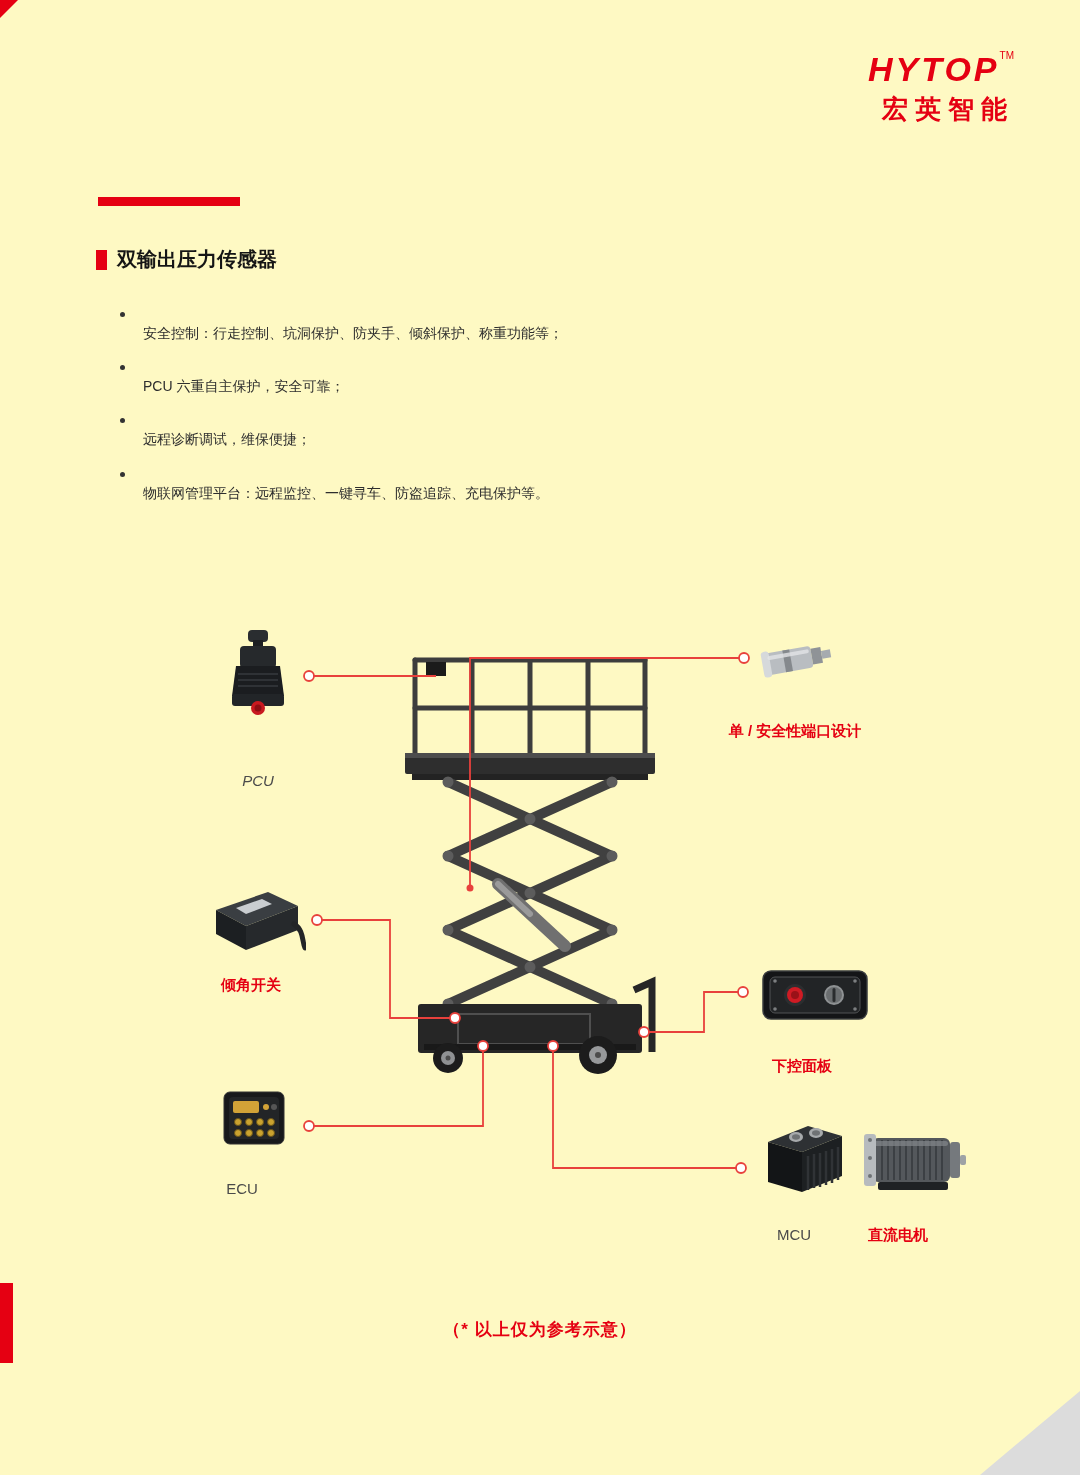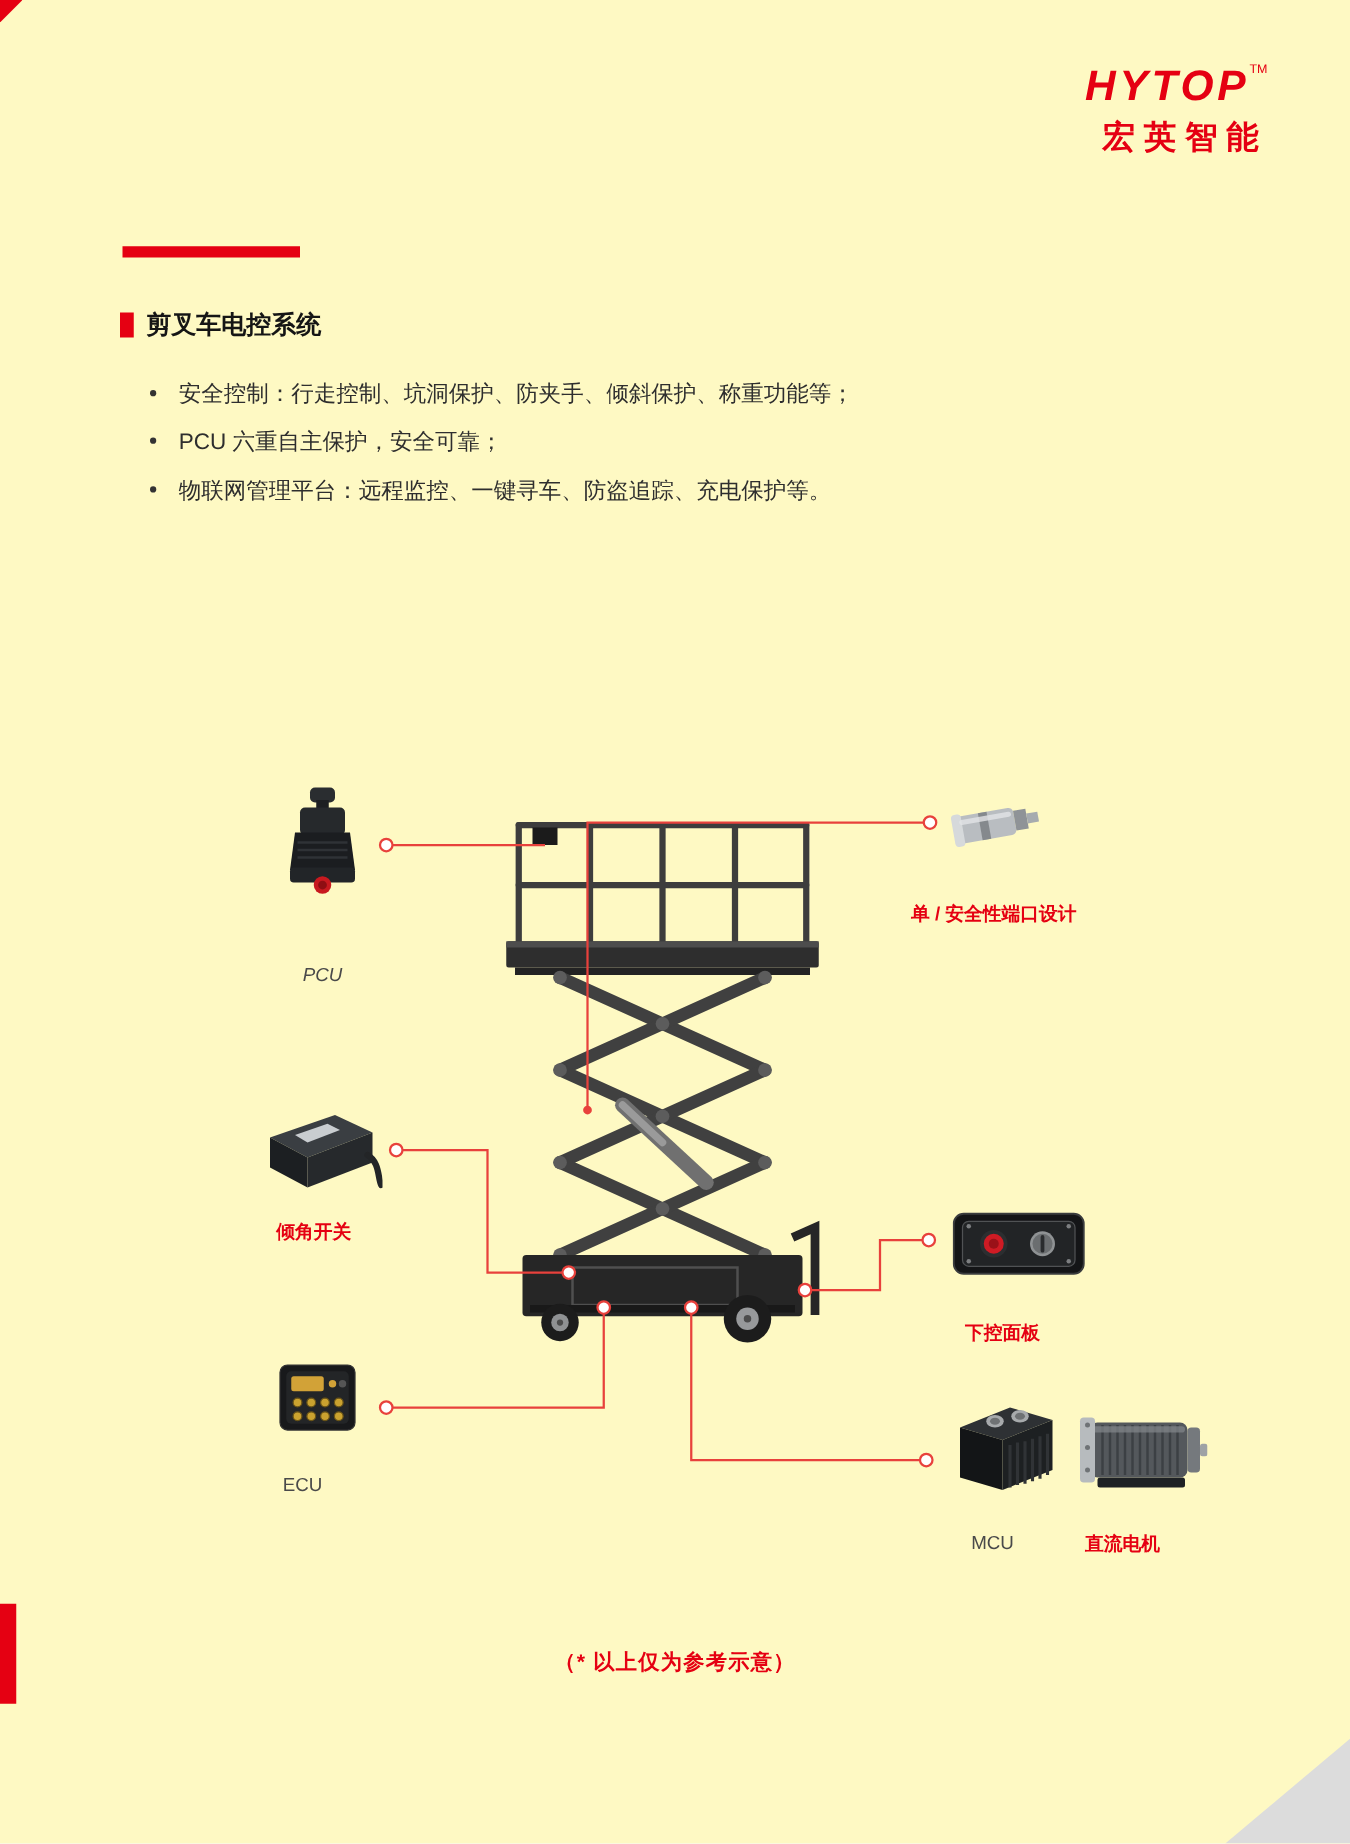--- a/index.html
+++ b/index.html
@@ -23,21 +23,21 @@
   .title{position:absolute;left:96px;top:128px;font-size:38px;font-weight:bold;color:#151515;letter-spacing:2px;margin:0;}
   .title-underline{position:absolute;left:98px;top:197px;width:142px;height:9px;background:#e50012;}
   
   .section{position:absolute;left:96px;top:246px;display:flex;align-items:center;}
   .section .tick{width:11px;height:20px;background:#e50012;margin-right:10px;}
   .section .txt{font-size:20px;font-weight:bold;color:#151515;}
   
   .bullets{position:absolute;left:120px;top:304px;width:780px;list-style:none;margin:0;padding:0;}
   .bullets li{display:flex;align-items:flex-start;margin-bottom:15px;}
   .bullets .dot{flex:0 0 auto;width:5px;height:5px;border-radius:50%;background:#333;margin:8px 18px 0 0;}
-  .bullets .btxt{font-size:18px;color:#2e2e2e;line-height:1.3;}
+  .bullets .btxt{font-size:14px;color:#2e2e2e;line-height:1.3;margin-top:20px;}
   
   .comp{position:absolute;}
   .comp svg{display:block;}
   .callouts{position:absolute;left:0;top:0;width:1080px;height:1475px;pointer-events:none;}
   .comp-label{position:absolute;text-align:center;font-size:15px;}
   .lbl-red{color:#e50012;font-weight:bold;}
   .lbl-dark{color:#4a4a4a;font-weight:normal;}
   .footnote{position:absolute;left:0;right:0;top:1318px;text-align:center;
     color:#e50012;font-size:17px;font-weight:bold;letter-spacing:1px;}
 </style>
@@ -52,31 +52,35 @@
 
   <div class="logo">
     <div><span class="brand">HYTOP</span><span class="tm">TM</span></div>
     <div class="sub">宏英智能</div>
   </div>
 
   <div class="title-underline"></div>
 
   <div class="section">
     <span class="tick"></span>
-    <span class="txt">剪叉车电控系统</span>
+    <span class="txt">双输出压力传感器</span>
   </div>
 
   <ul class="bullets">
     <li>
         <span class="dot"></span>
         <span class="btxt">安全控制：行走控制、坑洞保护、防夹手、倾斜保护、称重功能等；</span>
       </li>
     <li>
         <span class="dot"></span>
         <span class="btxt">PCU 六重自主保护，安全可靠；</span>
+      </li>
+    <li>
+        <span class="dot"></span>
+        <span class="btxt">远程诊断调试，维保便捷；</span>
       </li>
     <li>
         <span class="dot"></span>
         <span class="btxt">物联网管理平台：远程监控、一键寻车、防盗追踪、充电保护等。</span>
       </li>
   </ul>
 
   <div class="comp" style="left:400px;top:648px;width:260px;height:432px;">
     <svg width="260" height="432" viewBox="0 0 260 432">
       <g stroke="#3d3d3d" stroke-width="5" stroke-linecap="round">

